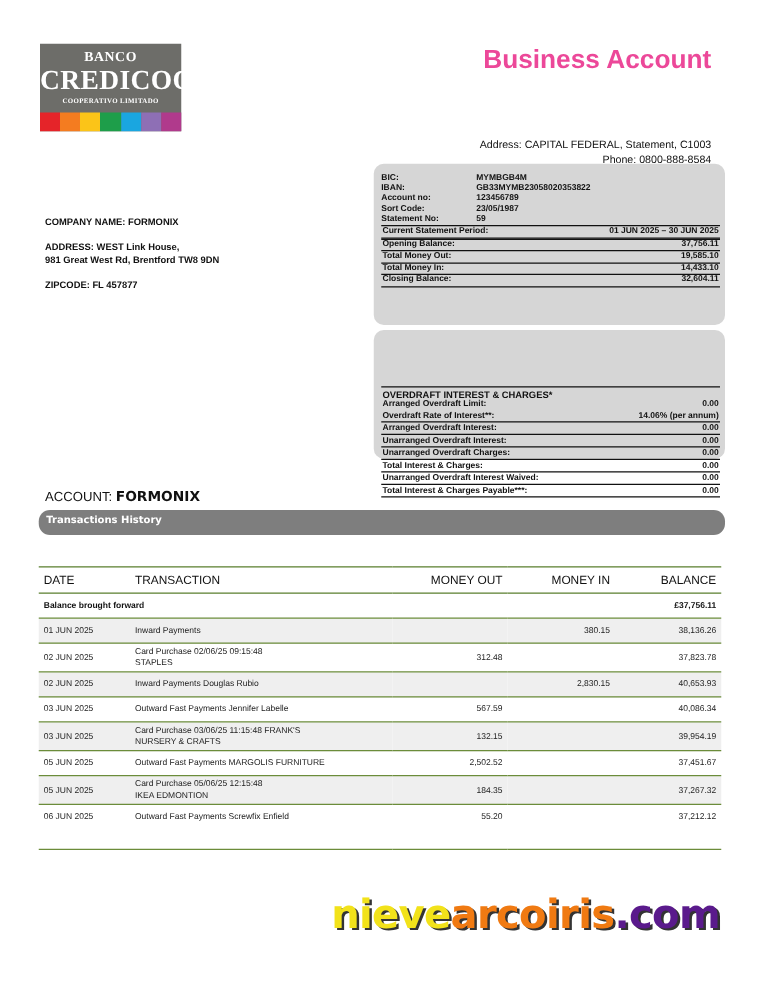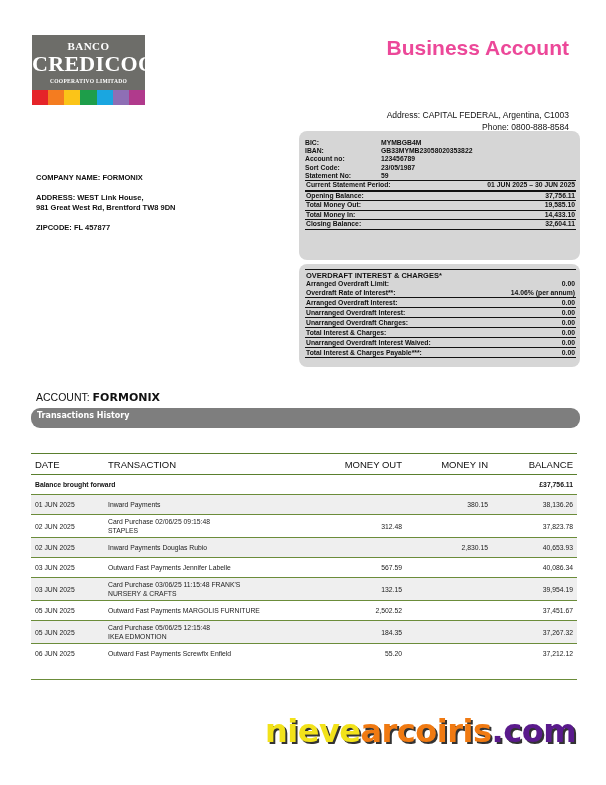--- a/index.html
+++ b/index.html
@@ -72,21 +72,21 @@
     <span style="background:#1aa6e0"></span>
     <span style="background:#8e6fb5"></span>
     <span style="background:#b03a8c"></span>
   </div>
 </div>
 
 <div class="abs title">
   <div>Business Account</div>
 </div>
 <div class="abs bank-addr">
-  <div>Address: CAPITAL FEDERAL, Argentina, C1003</div>
+  <div>Address: CAPITAL FEDERAL, Statement, C1003</div>
   <div>Phone:  0800-888-8584</div>
 </div>
 
 <div class="abs company">
   <div>COMPANY NAME: FORMONIX</div>
   <div style="height:10px"></div>
   <div>ADDRESS: WEST Link House,</div>
   <div>981 Great West Rd, Brentford TW8 9DN</div>
   <div style="height:10px"></div>
   <div>ZIPCODE: FL 457877</div>
@@ -131,21 +131,21 @@
         <span>14,433.10</span>
       </div>
     <div class="row">
         <span>Closing Balance:</span>
         <span>32,604.11</span>
       </div>
   </div>
 </div>
 
 <div class="abs box" style="top:264px; height:103px;">
-  <div class="box-inner" style="padding-top:5px;">
+  <div class="box-inner" style="padding-top:5px;margin-top:40px;">
     <div class="od-title">OVERDRAFT INTEREST &amp; CHARGES*</div>
     <div class="od-row">
         <span>Arranged Overdraft Limit:</span>
         <span>0.00</span>
       </div>
     <div class="od-row b">
         <span>Overdraft Rate of Interest**:</span>
         <span>14.06% (per annum)</span>
       </div>
     <div class="od-row b">

